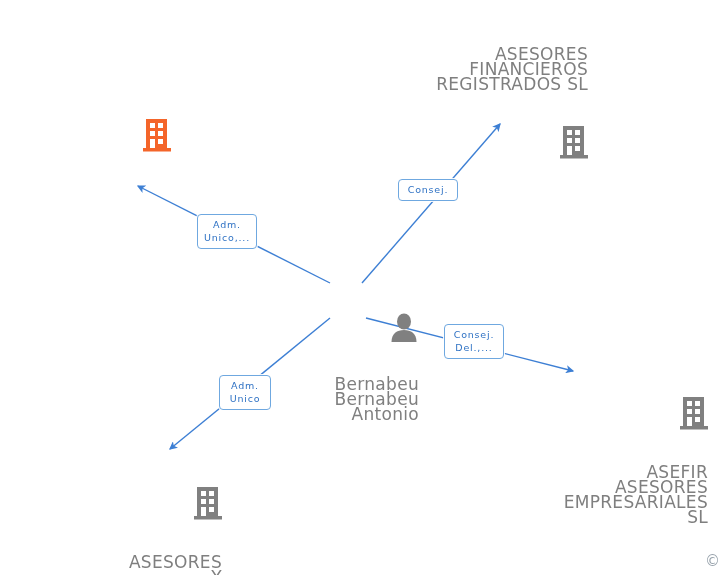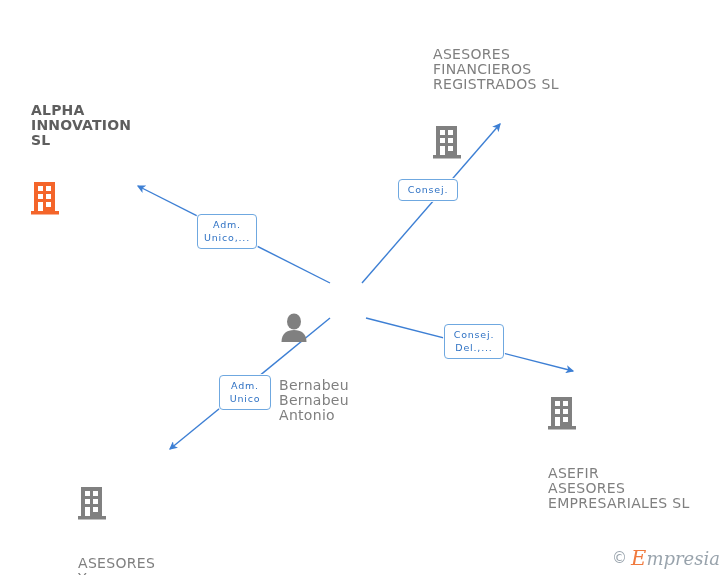--- a/index.html
+++ b/index.html
@@ -20,23 +20,23 @@
   }
   #edges {
     position: absolute;
     left: 0;
     top: 0;
     width: 728px;
     height: 575px;
   }
   .node {
     position: absolute;
-    text-align: left;
+    text-align: right;
     color: #7f7f7f;
-    font-size: 14px;
+    font-size: 17px;
     line-height: 15px;
     letter-spacing: 0.3px;
     white-space: pre-line;
   }
   .node .caption {
     display: block;
     color: #7f7f7f;
   }
   .node.bold .caption {
     font-weight: bold;
@@ -107,23 +107,20 @@
     <line x1="330" y1="283" x2="138" y2="186" stroke="#3d7fd4" stroke-width="1.4" marker-end="url(#arrow)"></line>
 
     <line x1="362" y1="283" x2="500" y2="124" stroke="#3d7fd4" stroke-width="1.4" marker-end="url(#arrow)"></line>
 
     <line x1="366" y1="318" x2="573" y2="371" stroke="#3d7fd4" stroke-width="1.4" marker-end="url(#arrow)"></line>
 
     <line x1="330" y1="318" x2="170" y2="449" stroke="#3d7fd4" stroke-width="1.4" marker-end="url(#arrow)"></line>
   </svg>
 
   <div class="node bold label-top" style="left: 31px; top: 88px; width: 140px;">
-    <span class="caption">ALPHA
-INNOVATION
-SL</span>
     <span class="icon">
       <svg width="28" height="34" viewBox="0 0 28 34" xmlns="http://www.w3.org/2000/svg">
         <rect x="3" y="1" width="21" height="29" fill="#f4652a"></rect>
         <rect x="0" y="30" width="28" height="3.5" fill="#f4652a"></rect>
         <rect x="7" y="5" width="5" height="5" fill="#ffffff"></rect>
         <rect x="15" y="5" width="5" height="5" fill="#ffffff"></rect>
         <rect x="7" y="13" width="5" height="5" fill="#ffffff"></rect>
         <rect x="15" y="13" width="5" height="5" fill="#ffffff"></rect>
         <rect x="7" y="21" width="5" height="9" fill="#ffffff"></rect>
         <rect x="15" y="21" width="5" height="5" fill="#ffffff"></rect>
@@ -203,16 +200,15 @@
   <div class="edge-label" style="left: 398px; top: 179px; width: 60px;">Consej.</div>
 
   <div class="edge-label" style="left: 444px; top: 324px; width: 60px;">Consej.
 Del.,...</div>
 
   <div class="edge-label" style="left: 219px; top: 375px; width: 52px;">Adm.
 Unico</div>
 
   <div id="watermark">
     <span class="copy">©</span>
-    <span class="brand"><span class="lead">E</span><span>mpresia</span></span>
   </div>
 
 </div>
 
 </body></html>

